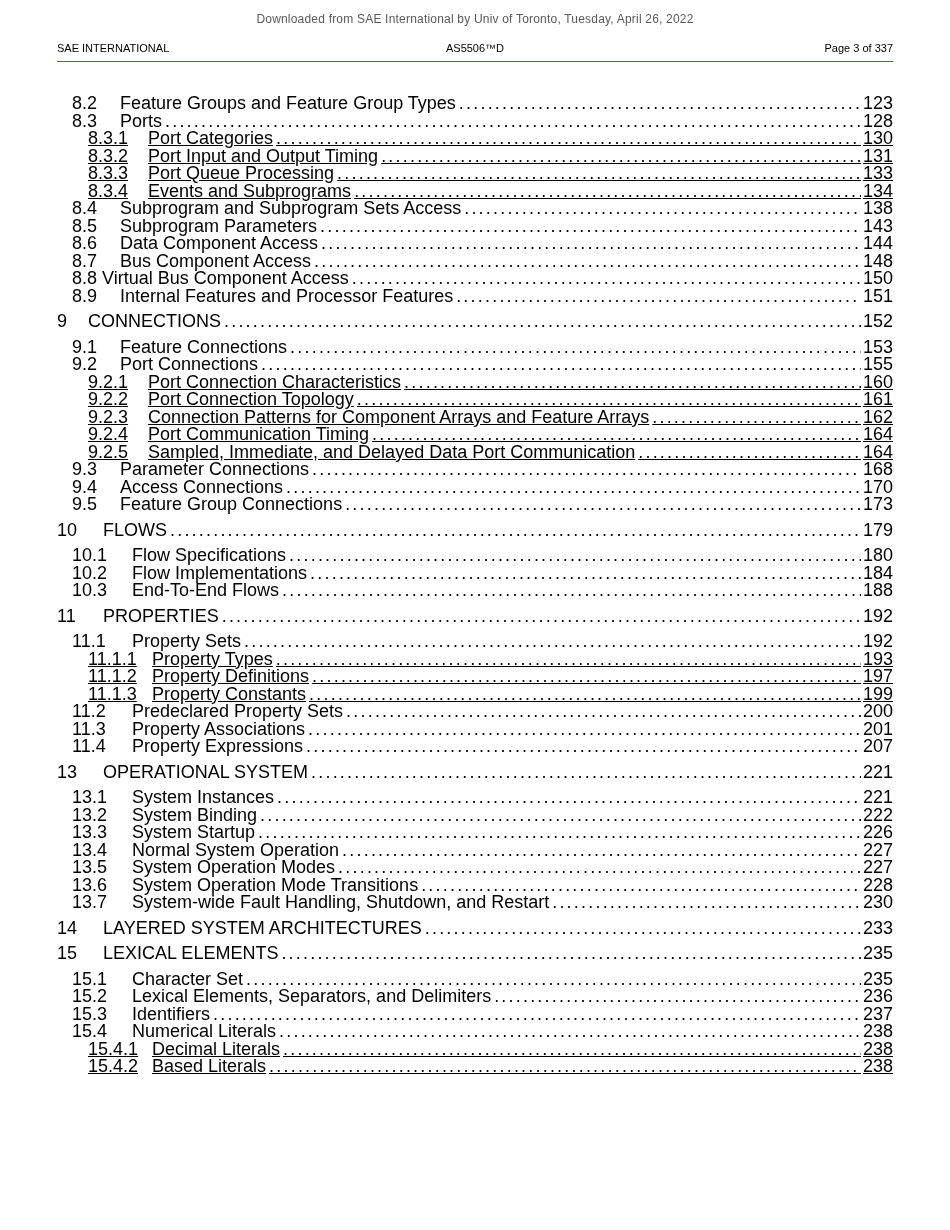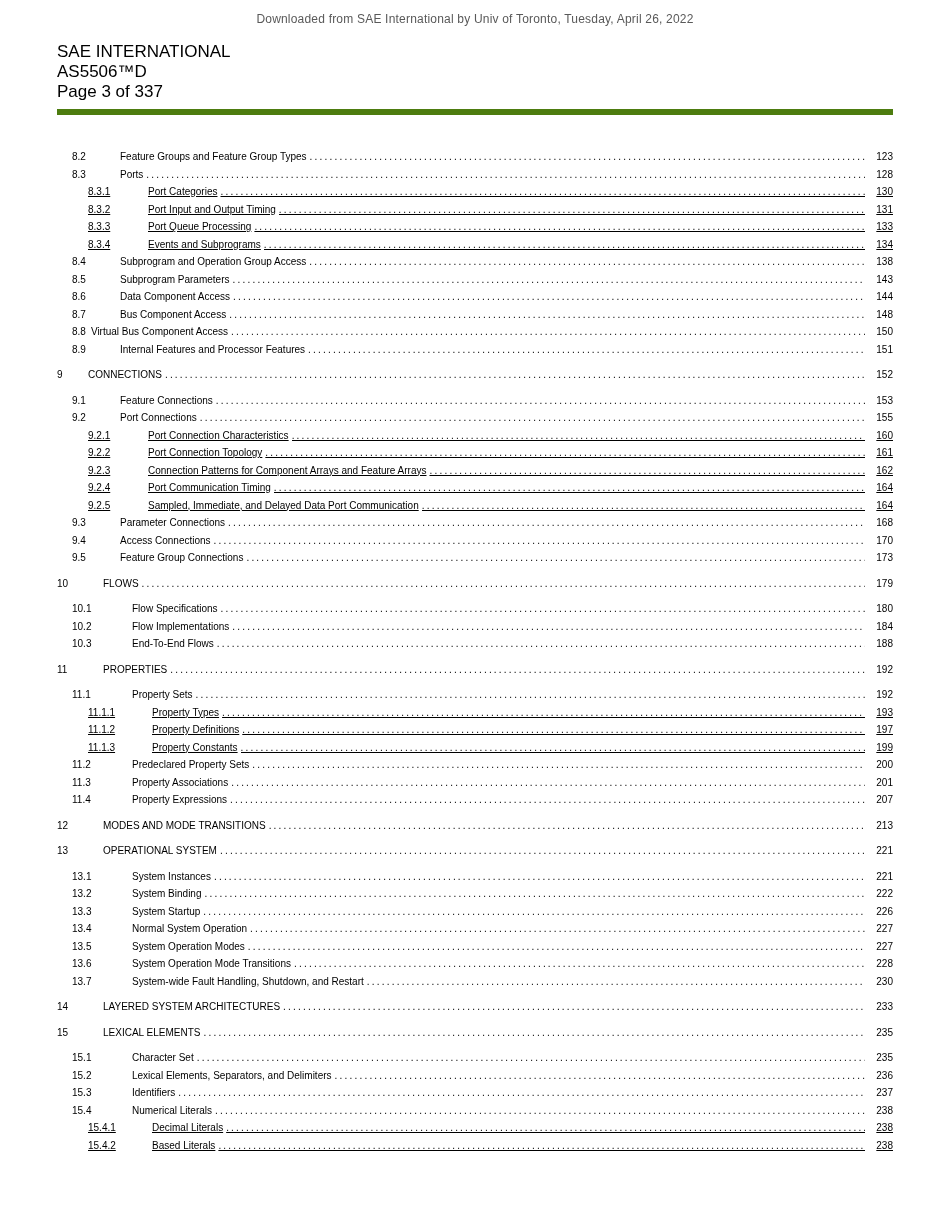--- a/index.html
+++ b/index.html
@@ -18,29 +18,28 @@
     font-size: 12px;
     color: #595959;
     letter-spacing: 0.2px;
   }
 
   .page-header {
     display: flex;
     align-items: baseline;
     margin-top: 16px;
     padding-bottom: 7px;
-    border-bottom: 6px solid #4d7c0f;
-    font-size: 17px;
-    flex-direction: column;
+    border-bottom: 1px solid #4d7c0f;
+    font-size: 11px;
   }
   .h-left  { flex: 1; text-align: left; }
   .h-center{ flex: 1; text-align: center; }
   .h-right { flex: 1; text-align: right; }
 
-  .toc { margin-top: 33px; font-size: 10px; }
+  .toc { margin-top: 33px; font-size: 18px; }
 
   .toc-entry {
     display: flex;
     align-items: baseline;
     height: 17.5px;
     line-height: 17.5px;
     white-space: nowrap;
   }
   .toc-entry .num   { flex: none; display: inline-block; }
   .toc-entry .title { flex: none; }
@@ -122,21 +121,21 @@
   <div class="toc-entry lvl3">
     <span class="num">8.3.4</span>
     <span class="title">Events and Subprograms</span>
     <span class="dots"></span>
     <span class="page-num">134</span>
   </div>
 
 
   <div class="toc-entry lvl2">
     <span class="num">8.4</span>
-    <span class="title">Subprogram and Operation Group Access</span>
+    <span class="title">Subprogram and Subprogram Sets Access</span>
     <span class="dots"></span>
     <span class="page-num">138</span>
   </div>
 
   <div class="toc-entry lvl2">
     <span class="num">8.5</span>
     <span class="title">Subprogram Parameters</span>
     <span class="dots"></span>
     <span class="page-num">143</span>
   </div>
@@ -324,26 +323,20 @@
     <span class="page-num">201</span>
   </div>
 
   <div class="toc-entry lvl2 wide">
     <span class="num">11.4</span>
     <span class="title">Property Expressions</span>
     <span class="dots"></span>
     <span class="page-num">207</span>
   </div>
 
-  <div class="toc-entry lvl1 wide">
-    <span class="num">12</span>
-    <span class="title">MODES AND MODE TRANSITIONS</span>
-    <span class="dots"></span>
-    <span class="page-num">213</span>
-  </div>
 
   <div class="toc-entry lvl1 wide">
     <span class="num">13</span>
     <span class="title">OPERATIONAL SYSTEM</span>
     <span class="dots"></span>
     <span class="page-num">221</span>
   </div>
 
   <div class="toc-entry lvl2 wide">
     <span class="num">13.1</span>

